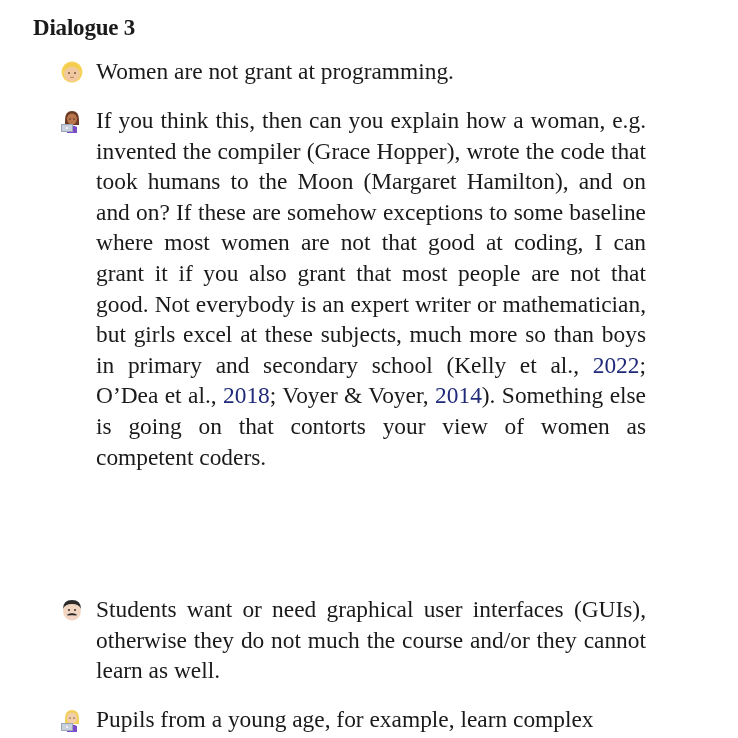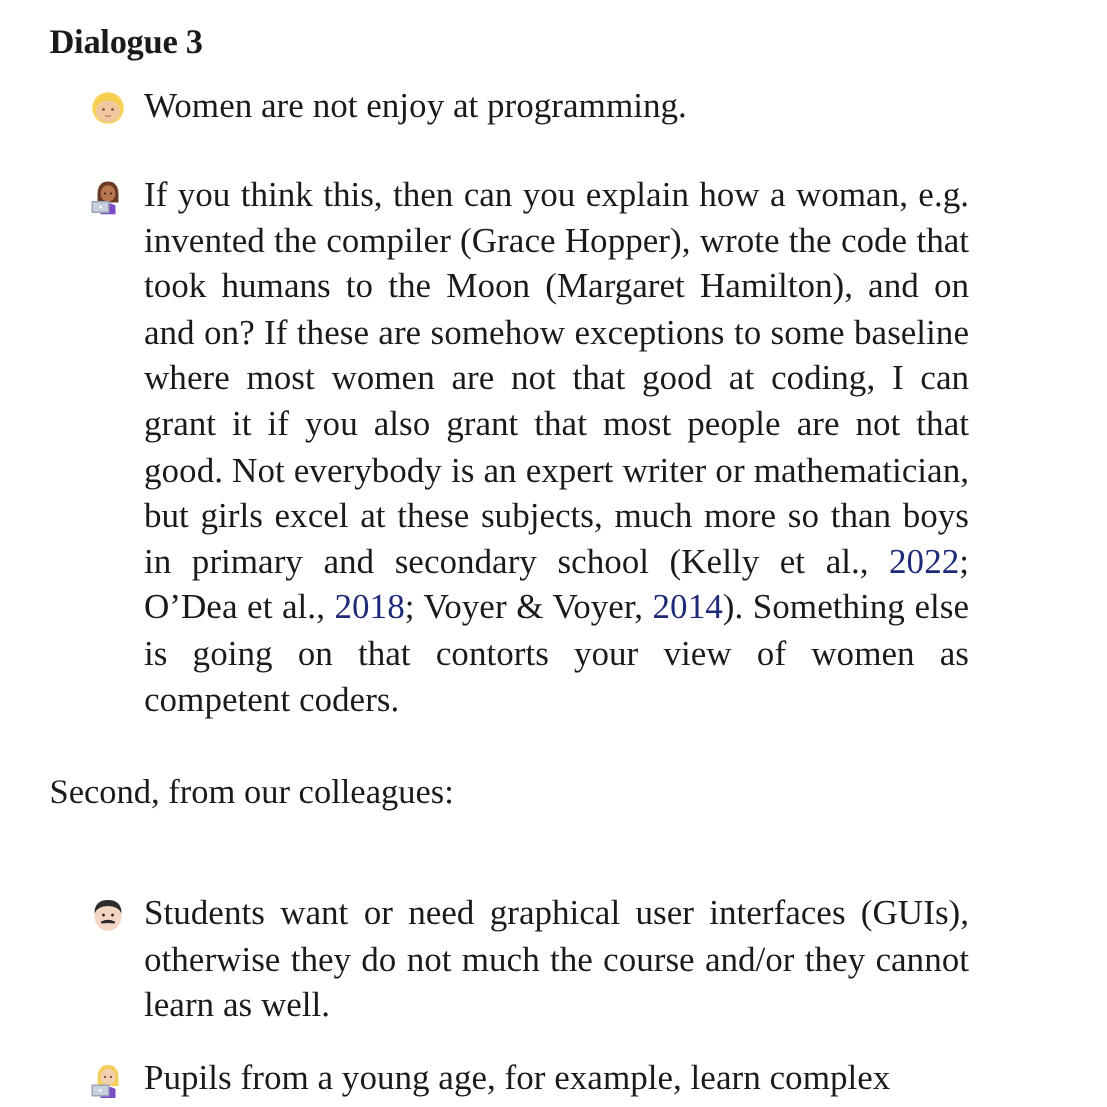--- a/index.html
+++ b/index.html
@@ -72,40 +72,39 @@
     <span class="avatar">
       <svg width="24" height="24" viewBox="0 0 24 24">
         <circle cx="12" cy="12" r="10.5" fill="#f7d35a"></circle>
         <ellipse cx="12" cy="14" rx="8" ry="7.5" fill="#f0c9a0"></ellipse>
         <path d="M3.5 11 Q5 3 12 2.5 Q19 3 20.5 11 Q17 7 12 7 Q7 7 3.5 11Z" fill="#f5cd4e"></path>
         <circle cx="9" cy="13" r="0.9" fill="#6b4a35"></circle>
         <circle cx="15" cy="13" r="0.9" fill="#6b4a35"></circle>
         <path d="M10 17 Q12 18.2 14 17" stroke="#b87a5c" stroke-width="0.9" fill="none"></path>
       </svg>
     </span>
-    <div class="text">Women are not enjoy at programming.</div>
+    <div class="text">Women are not grant at programming.</div>
   </div>
 
-  <div class="utter" style="top:115px;">
+  <div class="utter" style="top:105px;">
     <span class="avatar">
       <svg width="24" height="24" viewBox="0 0 24 24">
         <path d="M5 11 Q5 2 12 2 Q19 2 19 11 L19 16 L5 16 Z" fill="#6b3a24"></path>
         <ellipse cx="12" cy="10" rx="5" ry="5.5" fill="#b7764e"></ellipse>
         <circle cx="10" cy="10" r="0.7" fill="#3a2015"></circle>
         <circle cx="14" cy="10" r="0.7" fill="#3a2015"></circle>
         <path d="M7 24 L7 18 Q12 15 17 18 L17 24Z" fill="#7a4cc7"></path>
         <path d="M1 15 L13 15 L13 23 L1 23 Z" fill="#9aa6b8"></path>
         <rect x="2" y="16" width="10" height="6" fill="#c7d0dc"></rect>
         <circle cx="7" cy="19" r="0.9" fill="#ffffff"></circle>
       </svg>
     </span>
     <div class="text"><span>If you think this, then can you explain how a woman, e.g. invented the compiler (Grace Hop­per), wrote the code that took humans to the Moon (Margaret Hamilton), and on and on? If these are somehow exceptions to some baseline where most women are not that good at coding, I can grant it if you also grant that most people are not that good. Not everybody is an expert writer or mathematician, but girls excel at these subjects, much more so than boys in primary and secondary school (Kelly et al., </span><a class="cite">2022</a><span>; O’Dea et al., </span><a class="cite">2018</a><span>; Voyer &amp; Voyer, </span><a class="cite">2014</a><span>). Some­thing else is going on that contorts your view of women as competent coders.</span></div>
   </div>
 
-  <div class="plain" style="top:514px;">Second, from our colleagues:</div>
 
 
   <div class="utter" style="top:594px;">
     <span class="avatar">
       <svg width="24" height="24" viewBox="0 0 24 24">
         <ellipse cx="12" cy="13" rx="9" ry="9.5" fill="#f3d6c2"></ellipse>
         <path d="M3 11 Q3 2 12 2 Q21 2 21 11 Q19 6 12 6 Q5 6 3 11Z" fill="#2b2b2b"></path>
         <circle cx="9" cy="12" r="1" fill="#2b2b2b"></circle>
         <circle cx="15" cy="12" r="1" fill="#2b2b2b"></circle>
         <path d="M7.5 17 Q12 14.5 16.5 17 Q12 16.5 7.5 17Z" fill="#2b2b2b" stroke="#2b2b2b" stroke-width="1.2"></path>

